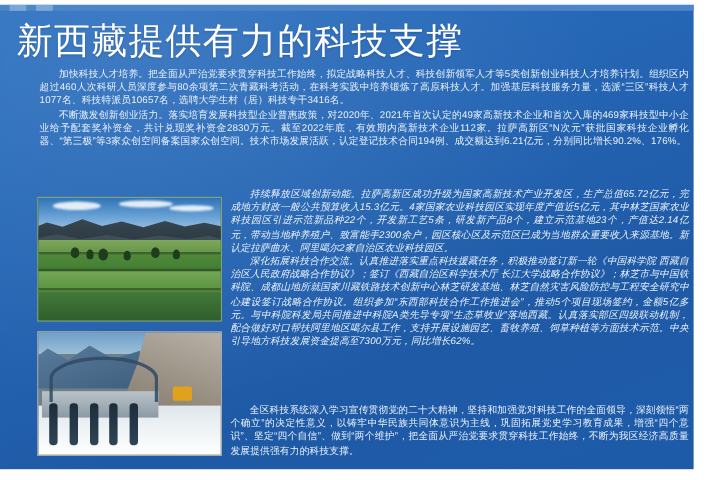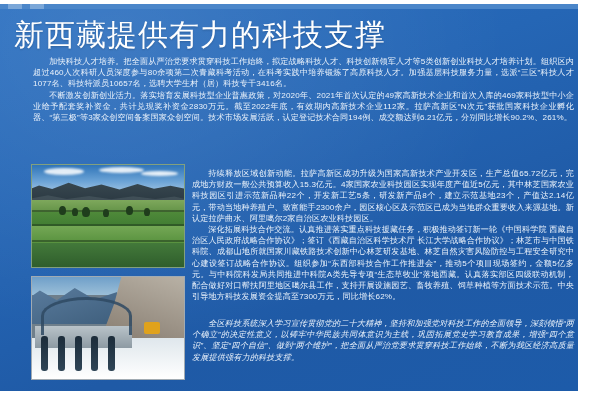--- a/index.html
+++ b/index.html
@@ -49,22 +49,22 @@
     color:#eaf2fb;
     font-size:8.1px;
     line-height:11.2px;
     text-align:justify;
     letter-spacing:.15px;
   }
   .col p{margin:0;}
   .col p.ind{text-indent:2em;}
 
   #col-top{left:33px;top:52px;width:541px;}
-  #col-mid{left:192px;top:164px;width:382px;}
-  #col-bot{left:33px;top:314px;width:541px;font-style:italic;}
+  #col-mid{left:192px;top:152px;width:382px;font-style:italic;}
+  #col-bot{left:33px;top:332px;width:541px;}
 
   
   .photo{
     position:absolute;left:31px;width:152px;
     border:1px solid rgba(255,255,255,.35);
     overflow:hidden;
   }
   #photo-field{top:160px;height:102px;background:#3f6d3a;}
   #photo-dam{top:272px;height:102px;background:#6f7f8b;}
 
@@ -114,21 +114,21 @@
 
     <div id="topstrip">
       <div class="sq" style="left:8px"></div>
       <div class="sq" style="left:30px"></div>
     </div>
 
     <div id="headline">新西藏提供有力的科技支撑</div>
 
     <div class="col" id="col-top">
       <p class="ind">加快科技人才培养。把全面从严治党要求贯穿科技工作始终，拟定战略科技人才、科技创新领军人才等5类创新创业科技人才培养计划。组织区内超过460人次科研人员深度参与80余项第二次青藏科考活动，在科考实践中培养锻炼了高原科技人才。加强基层科技服务力量，选派“三区”科技人才1077名、科技特派员10657名，选聘大学生村（居）科技专干3416名。</p>
-      <p class="ind">不断激发创新创业活力。落实培育发展科技型企业普惠政策，对2020年、2021年首次认定的49家高新技术企业和首次入库的469家科技型中小企业给予配套奖补资金，共计兑现奖补资金2830万元。截至2022年底，有效期内高新技术企业112家。拉萨高新区“N次元”获批国家科技企业孵化器、“第三极”等3家众创空间备案国家众创空间。技术市场发展活跃，认定登记技术合同194例、成交额达到6.21亿元，分别同比增长90.2%、261%。</p>
+      <p class="ind">不断激发创新创业活力。落实培育发展科技型企业普惠政策，对2020年、2021年首次认定的49家高新技术企业和首次入库的469家科技型中小企业给予配套奖补资金，共计兑现奖补资金2830万元。截至2022年底，有效期内高新技术企业112家。拉萨高新区“N次元”获批国家科技企业孵化器、“第三极”等3家众创空间备案国家众创空间。技术市场发展活跃，认定登记技术合同194例、成交额达到6.21亿元，分别同比增长90.2%、176%。</p>
     </div>
 
     <div class="col" id="col-mid">
       <p class="ind">持续释放区域创新动能。拉萨高新区成功升级为国家高新技术产业开发区，生产总值65.72亿元，完成地方财政一般公共预算收入15.3亿元。4家国家农业科技园区实现年度产值近5亿元，其中林芝国家农业科技园区引进示范新品种22个，开发新工艺5条，研发新产品8个，建立示范基地23个，产值达2.14亿元，带动当地种养殖户、致富能手2300余户，园区核心区及示范区已成为当地群众重要收入来源基地。新认定拉萨曲水、阿里噶尔2家自治区农业科技园区。</p>
       <p class="ind">深化拓展科技合作交流。认真推进落实重点科技援藏任务，积极推动签订新一轮《中国科学院 西藏自治区人民政府战略合作协议》；签订《西藏自治区科学技术厅 长江大学战略合作协议》；林芝市与中国铁科院、成都山地所就国家川藏铁路技术创新中心林芝研发基地、林芝自然灾害风险防控与工程安全研究中心建设签订战略合作协议。组织参加“东西部科技合作工作推进会”，推动5个项目现场签约，金额5亿多元。与中科院科发局共同推进中科院A类先导专项“生态草牧业”落地西藏。认真落实部区四级联动机制，配合做好对口帮扶阿里地区噶尔县工作，支持开展设施园艺、畜牧养殖、饲草种植等方面技术示范。中央引导地方科技发展资金提高至7300万元，同比增长62%。</p>
     </div>
 
     <div class="col" id="col-bot" style="left:192px;width:382px;">
       <p class="ind">全区科技系统深入学习宣传贯彻党的二十大精神，坚持和加强党对科技工作的全面领导，深刻领悟“两个确立”的决定性意义，以铸牢中华民族共同体意识为主线，巩固拓展党史学习教育成果，增强“四个意识”、坚定“四个自信”、做到“两个维护”，把全面从严治党要求贯穿科技工作始终，不断为我区经济高质量发展提供强有力的科技支撑。</p>
     </div>

